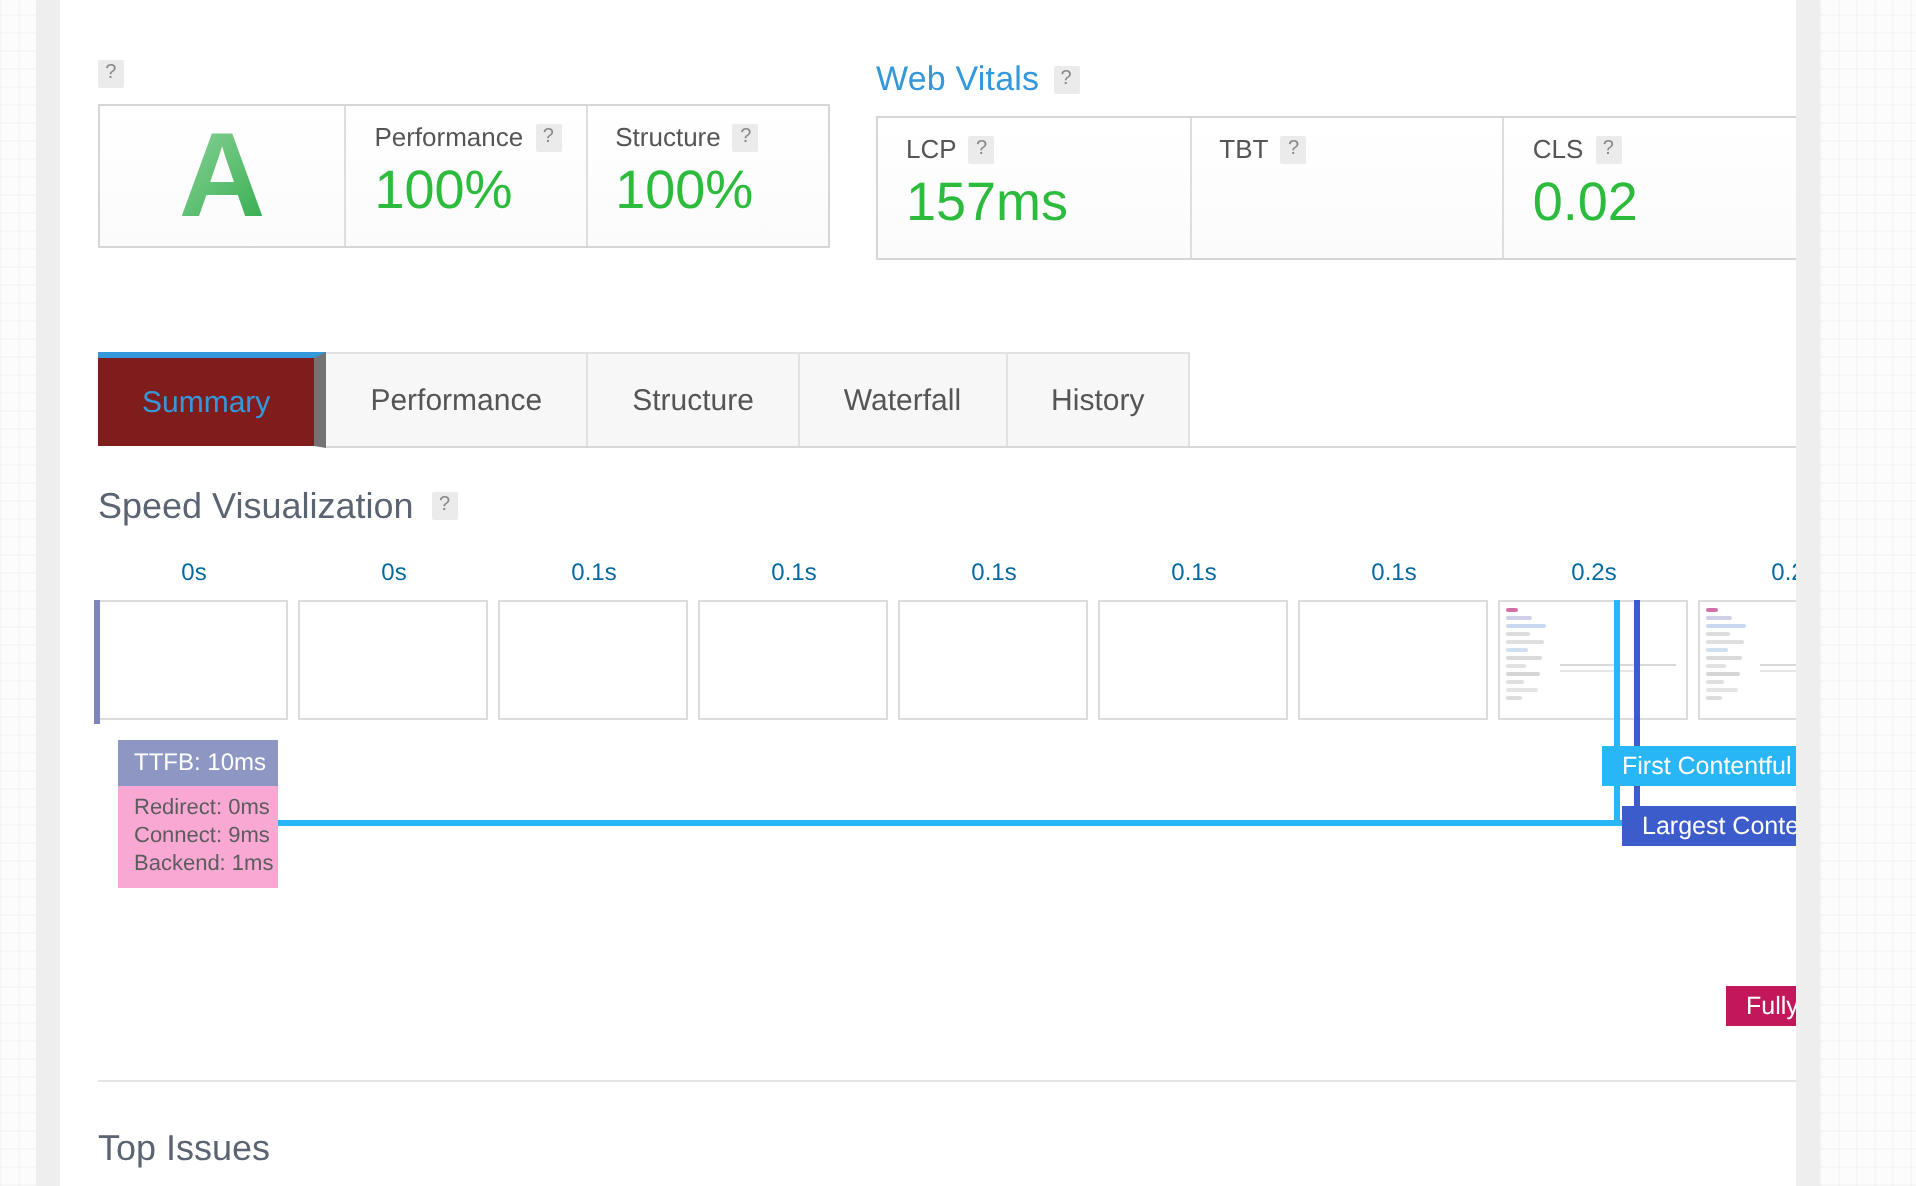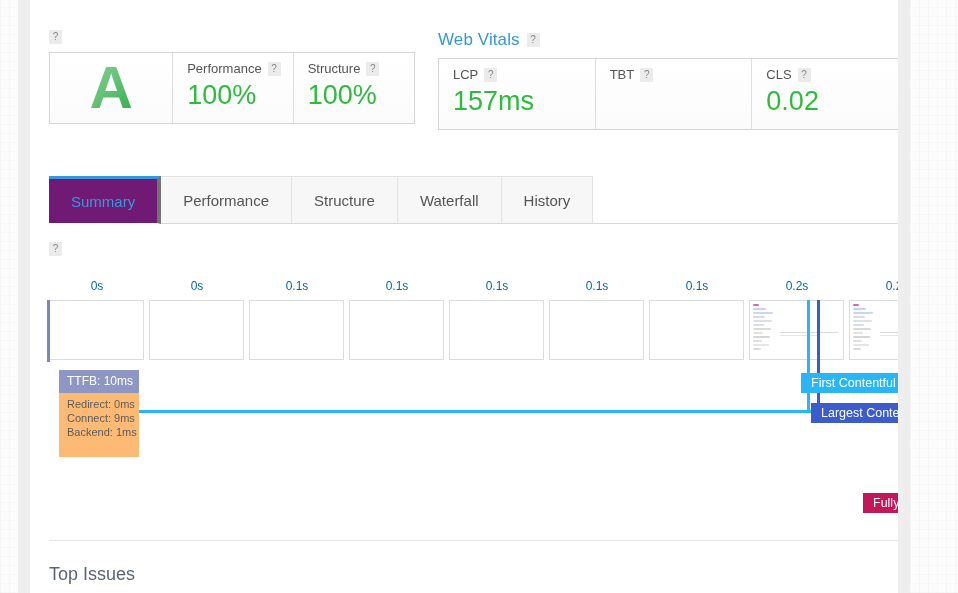--- a/index.html
+++ b/index.html
@@ -139,24 +139,24 @@
     font-size: 15px;
     color: #555;
     background: #f7f7f7;
     border-right: 1px solid #e2e2e2;
     border-top: 1px solid #e2e2e2;
     cursor: pointer;
     white-space: nowrap;
   }
   .tab:first-child { border-left: none; }
   .tab.active {
-    background: #701a75;
+    background: #7f1d1d;
     color: #3498db;
     border-top: 3px solid #3498db;
-    border-right: 4px solid #737373;
+    border-right: 6px solid #737373;
     border-bottom: 1px solid #ffffff;
     margin-bottom: -1px;
     height: 48px;
   }
 
   
   .section-title {
     position: absolute;
     font-size: 18px;
     color: #5a6472;
@@ -236,22 +236,22 @@
   }
   .ttfb-head {
     background: #8e97c4;
     color: #ffffff;
     font-size: 12px;
     padding: 4px 8px 5px 8px;
     line-height: 14px;
     white-space: nowrap;
   }
   .ttfb-body {
-    background: #fdba74;
-    padding: 4px 8px 18px 8px;
+    background: #f9a8d4;
+    padding: 4px 8px 5px 8px;
   }
   .ttfb-body div {
     font-size: 11px;
     color: #5c5c5c;
     line-height: 14px;
     white-space: nowrap;
   }
 
   
   .event {
@@ -346,20 +346,21 @@
 
     <div class="tabs" id="tabs">
         <div class="tab active">Summary</div>
         <div class="tab">Performance</div>
         <div class="tab">Structure</div>
         <div class="tab">Waterfall</div>
         <div class="tab">History</div>
       </div>
 
     <div class="section-title" id="svTitle">
+      <span>Speed Visualization</span>
       <span class="help">?</span>
     </div>
 
     <div id="filmstrip">
       <div class="ticks" id="ticks">
           <div class="tick" style="left: -2px;">0s</div>
           <div class="tick" style="left: 98px;">0s</div>
           <div class="tick" style="left: 198px;">0.1s</div>
           <div class="tick" style="left: 298px;">0.1s</div>
           <div class="tick" style="left: 398px;">0.1s</div>

